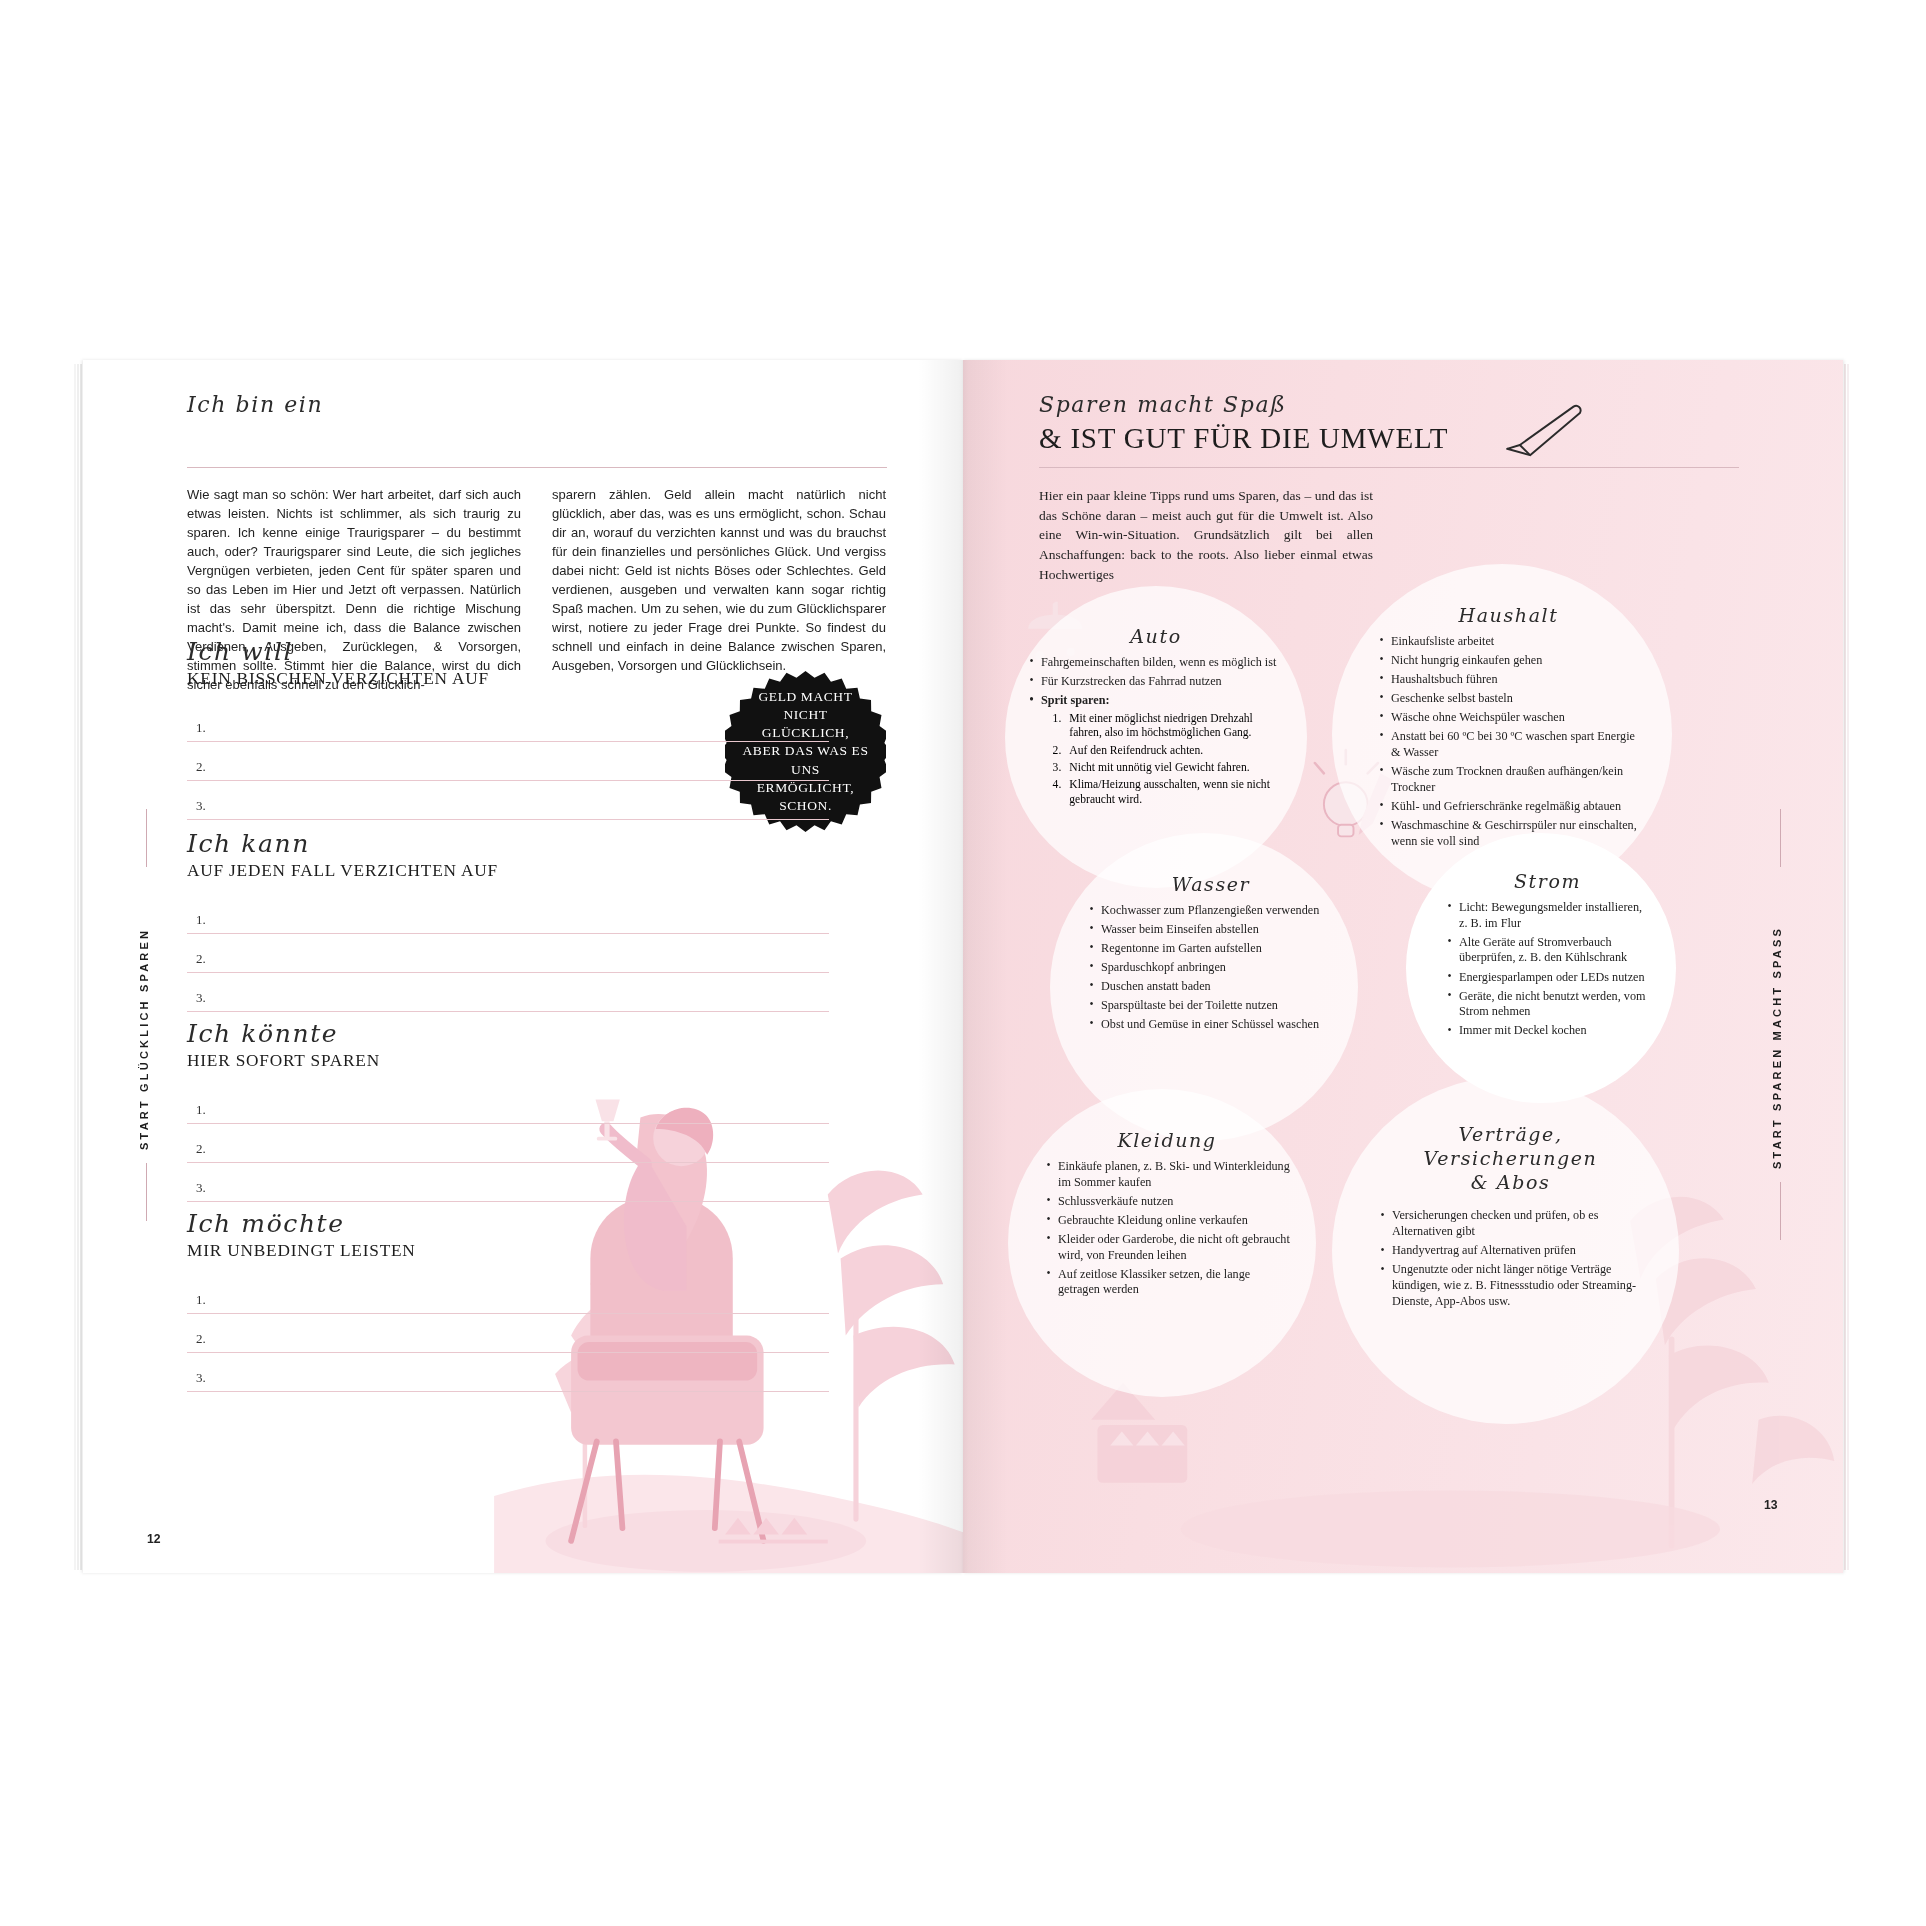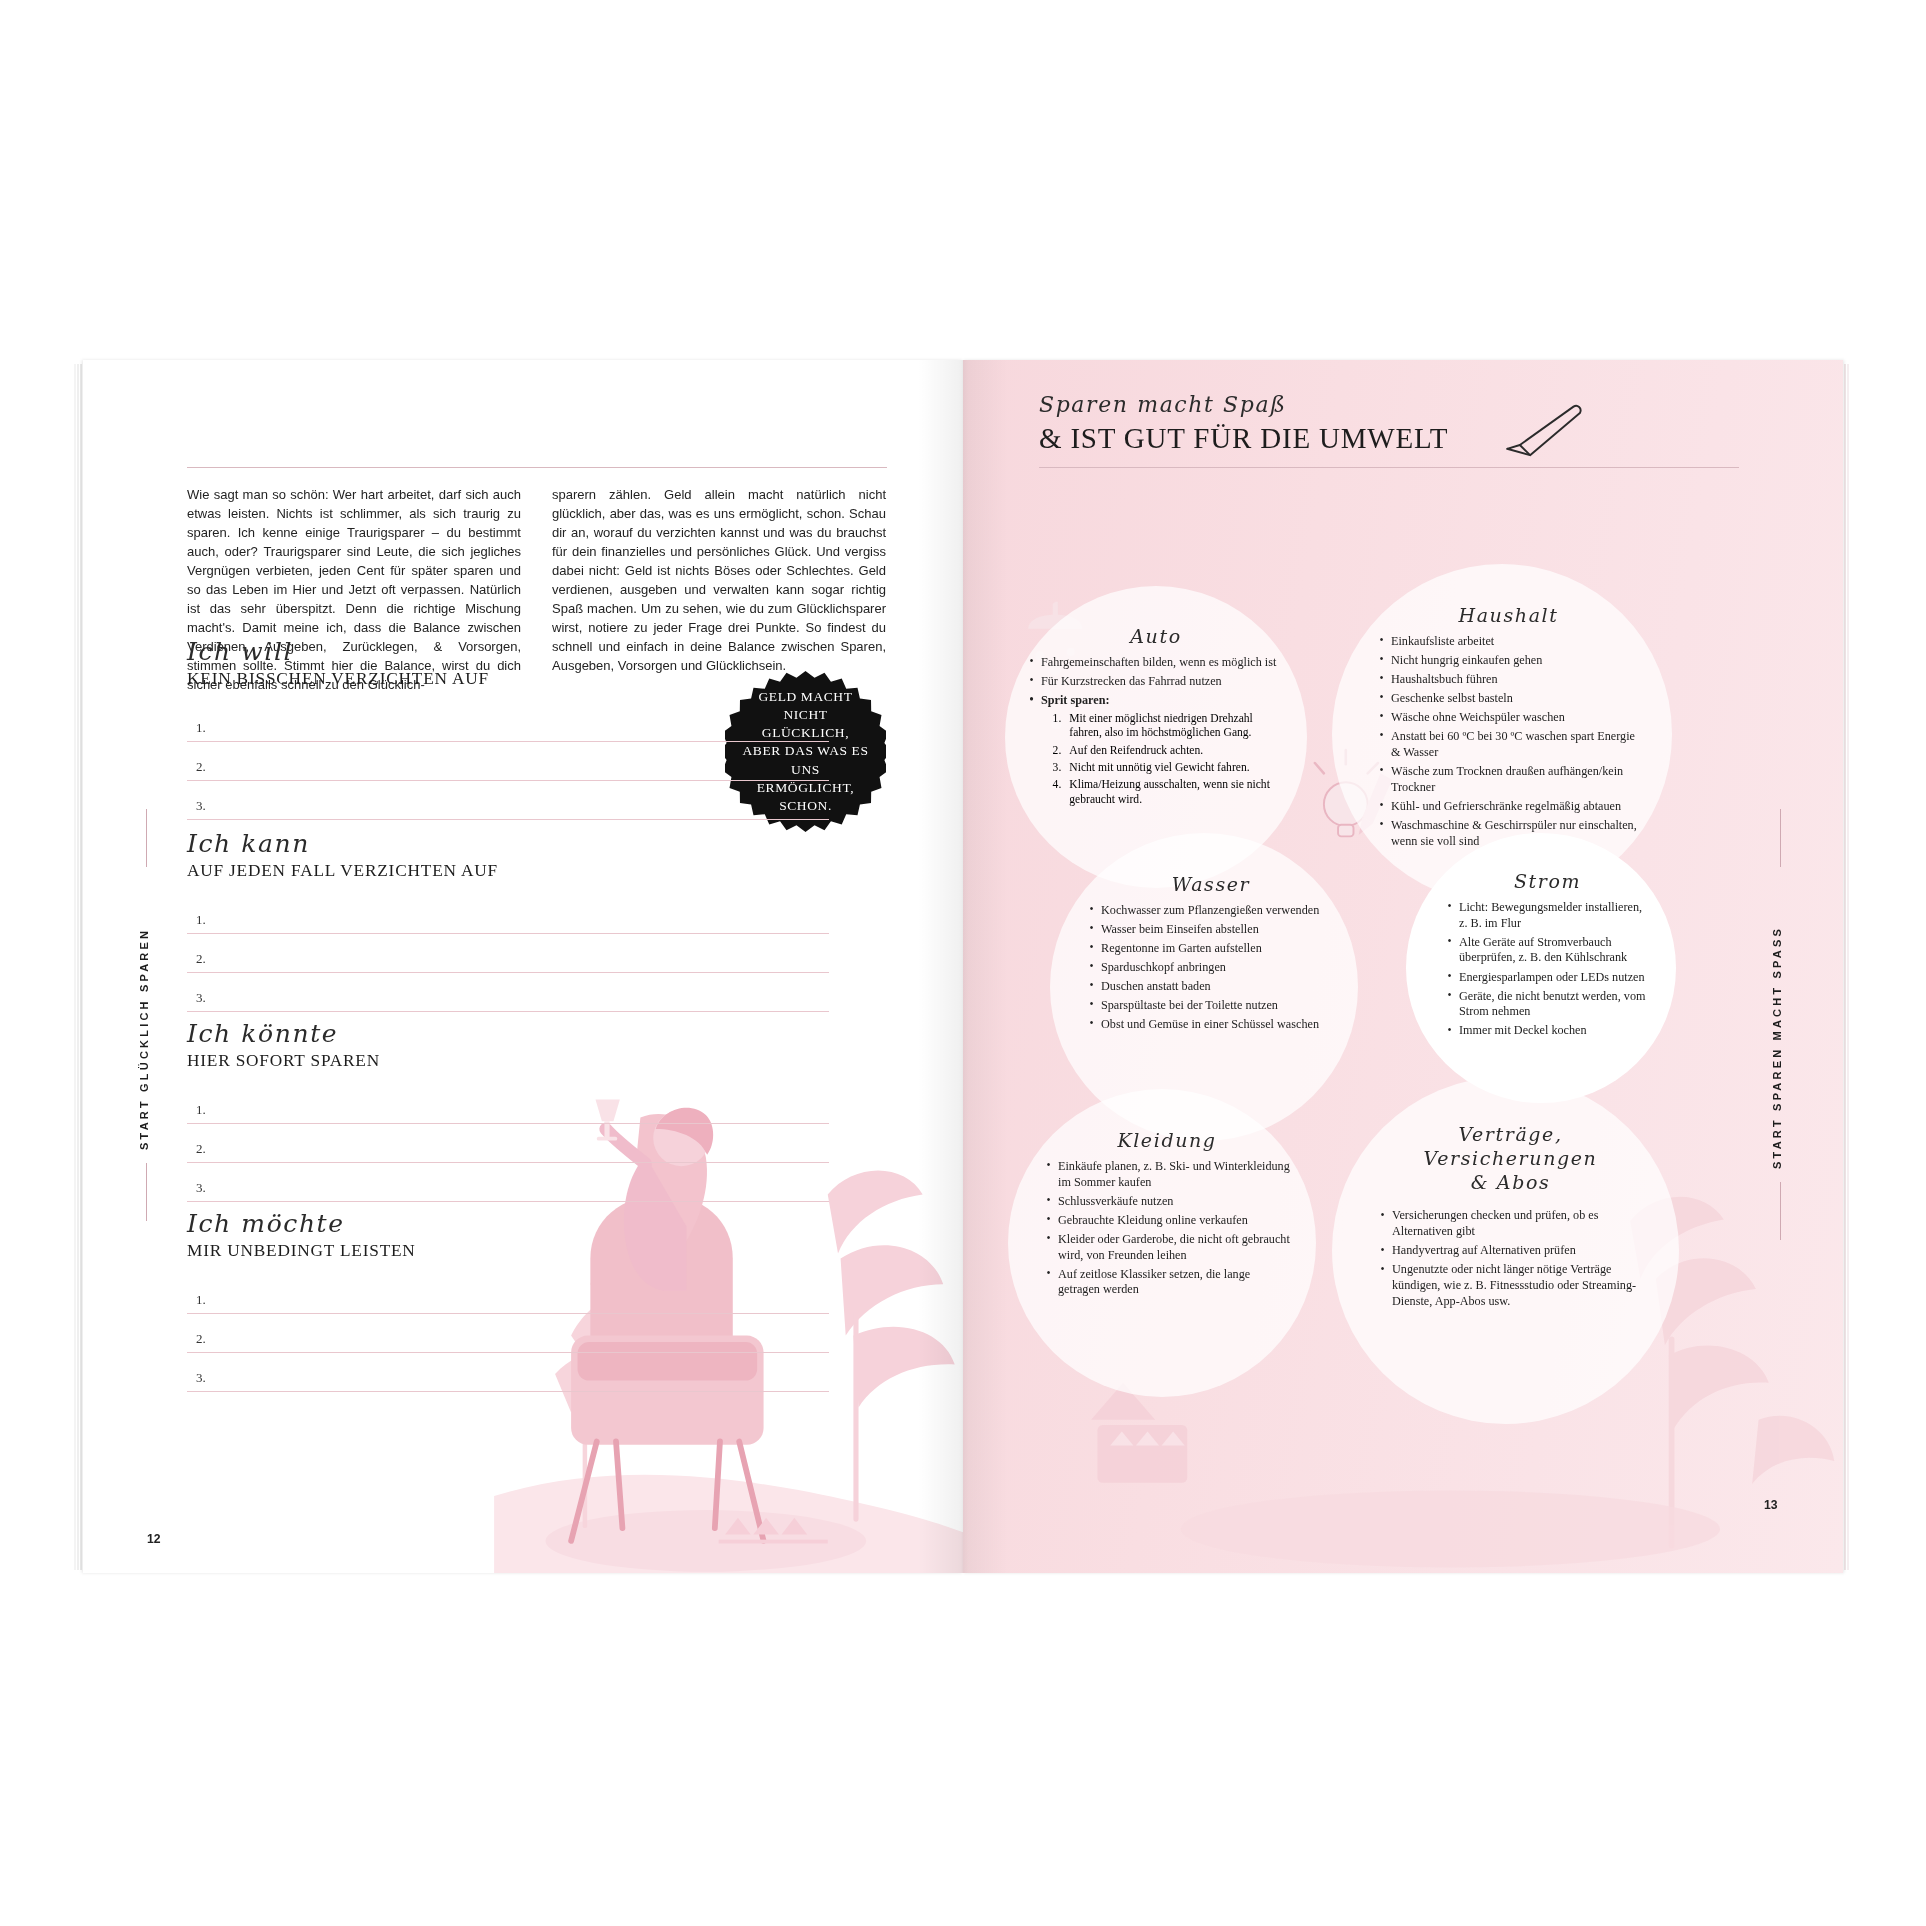--- a/index.html
+++ b/index.html
@@ -230,20 +230,21 @@
         <path d="M448 950 l20 -26 l20 26 z"></path>
         <rect x="350" y="958" width="170" height="6"></rect>
       </g>
     </svg>
 
     <div class="vline" style="left:63px;top:449px;height:58px;"></div>
     <div class="vtab" style="left:55px;top:520px;height:270px;">START  GLÜCKLICH  SPAREN</div>
     <div class="vline" style="left:63px;top:803px;height:58px;"></div>
 
     <div class="headline-wrap" style="left:104px;top:33px;width:700px;">
+      <div class="script hl-script">Ich bin ein</div>
     </div>
     <div class="rule" style="position:absolute;left:104px;top:107px;width:700px;"></div>
 
     <div class="col" style="left:104px;top:126px;width:334px;">Wie sagt man so schön: Wer hart arbeitet, darf sich auch etwas leisten. Nichts ist schlimmer, als sich traurig zu sparen. Ich kenne einige Traurigsparer – du bestimmt auch, oder? Traurigsparer sind Leute, die sich jegliches Vergnügen verbieten, jeden Cent für später sparen und so das Leben im Hier und Jetzt oft verpassen. Natürlich ist das sehr überspitzt. Denn die richtige Mischung macht's. Damit meine ich, dass die Balance zwischen Verdienen, Ausgeben, Zurücklegen, &amp; Vorsorgen, stimmen sollte. Stimmt hier die Balance, wirst du dich sicher ebenfalls schnell zu den Glücklich-</div>
     <div class="col" style="left:469px;top:126px;width:334px;">sparern zählen. Geld allein macht natürlich nicht glücklich, aber das, was es uns ermöglicht, schon. Schau dir an, worauf du verzichten kannst und was du brauchst für dein finanzielles und persönliches Glück. Und vergiss dabei nicht: Geld ist nichts Böses oder Schlechtes. Geld verdienen, ausgeben und verwalten kann sogar richtig Spaß machen. Um zu sehen, wie du zum Glücklichsparer wirst, notiere zu jeder Frage drei Punkte. So findest du schnell und einfach in deine Balance zwischen Sparen, Ausgeben, Vorsorgen und Glücklichsein.</div>
 
     <div id="badge" style="left:642px;top:311px;
          clip-path:polygon(50% 0%,55.6% 4.2%,61.8% 1.1%,65.8% 6.6%,72.5% 4.7%,75.3% 11%,82.3% 10.4%,83.8% 17.1%,90.7% 18%,90.8% 25%,97.2% 27.3%,96% 34.2%,101.5% 38.2%,99% 44.7%,103.1% 50%,99% 55.3%,101.5% 61.8%,96% 65.8%,97.2% 72.7%,90.8% 75%,90.7% 82%,83.8% 82.9%,82.3% 89.6%,75.3% 89%,72.5% 95.3%,65.8% 93.4%,61.8% 98.9%,55.6% 95.8%,50% 100%,44.4% 95.8%,38.2% 98.9%,34.2% 93.4%,27.5% 95.3%,24.7% 89%,17.7% 89.6%,16.2% 82.9%,9.3% 82%,9.2% 75%,2.8% 72.7%,4% 65.8%,-1.5% 61.8%,1% 55.3%,-3.1% 50%,1% 44.7%,-1.5% 38.2%,4% 34.2%,2.8% 27.3%,9.2% 25%,9.3% 18%,16.2% 17.1%,17.7% 10.4%,24.7% 11%,27.5% 4.7%,34.2% 6.6%,38.2% 1.1%,44.4% 4.2%);">
       <span>GELD MACHT NICHT GLÜCKLICH, ABER DAS WAS ES UNS ERMÖGLICHT, SCHON.</span>
     </div>
@@ -376,20 +377,21 @@
     </div>
 
     <svg id="pen" style="left:539px;top:40px;width:83px;height:58px;" viewBox="0 0 130 90">
       <g fill="none" stroke="#2b2b2b" stroke-width="3" stroke-linejoin="round">
         <path d="M8 76 L28 70 L112 10 C118 6 126 12 122 20 L44 86 L8 76 Z"></path>
         <path d="M28 70 L44 86"></path>
       </g>
     </svg>
     <div class="rule" style="position:absolute;left:76px;top:107px;width:700px;"></div>
 
+    <div class="col serifcol" style="left:76px;top:126px;width:334px;">Hier ein paar kleine Tipps rund ums Sparen, das – und das ist das Schöne daran – meist auch gut für die Umwelt ist. Also eine Win-win-Situation. Grundsätzlich gilt bei allen Anschaffungen: back to the roots. Also lieber einmal etwas Hochwertiges</div>
 
     <div class="bubble" style="left:42px;top:226px;width:302px;height:302px;">
       <div class="inner" style="padding-top:39px;">
         <div class="btitle script">Auto</div>
         <ul>
           <li>Fahrgemeinschaften bilden, wenn es möglich ist</li>
           <li>Für Kurzstrecken das Fahrrad nutzen</li>
           <li class="bold">Sprit sparen:</li>
         </ul>
         <ol style="margin-left:14px;">

